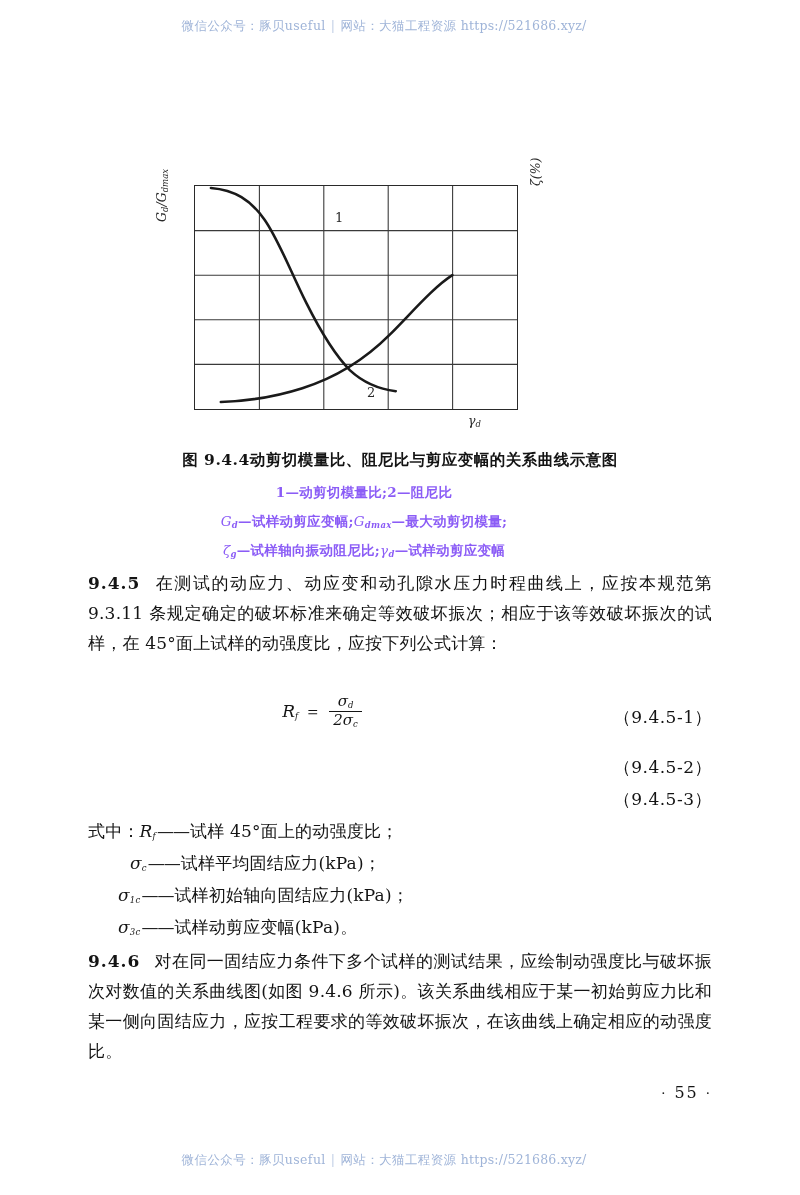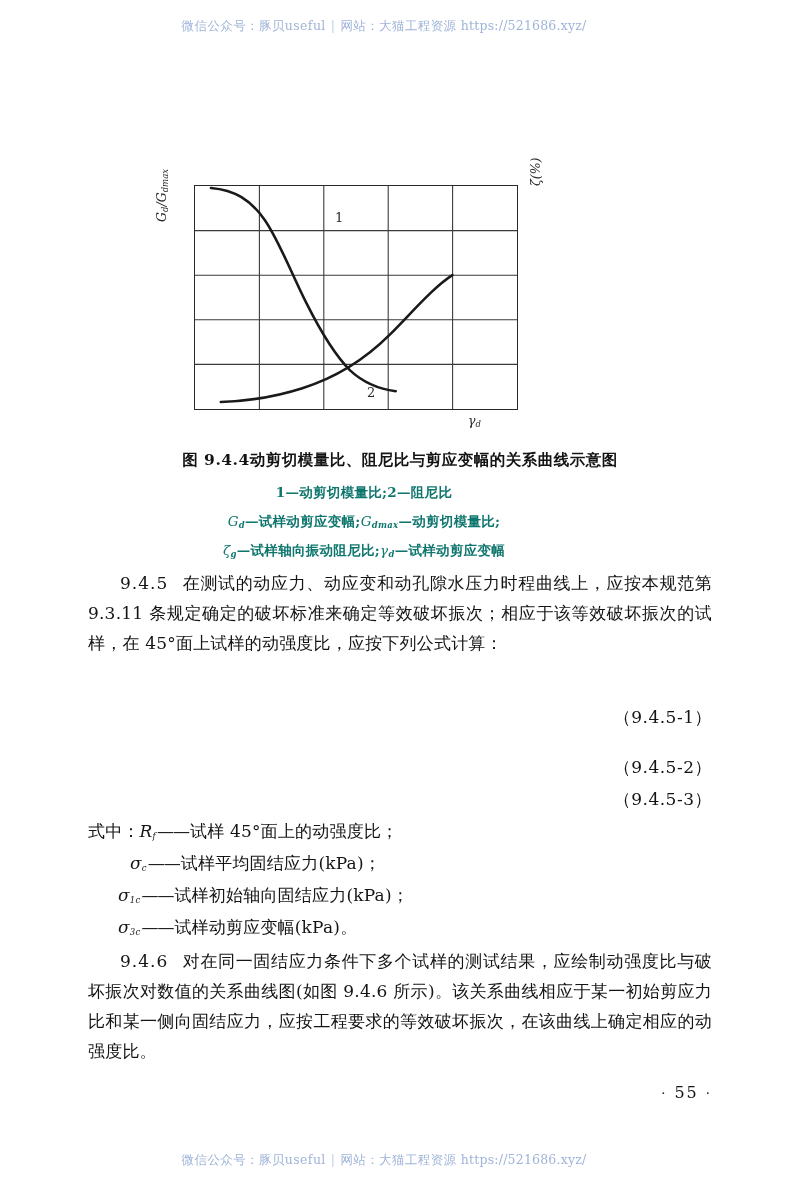--- a/index.html
+++ b/index.html
@@ -118,45 +118,44 @@
   }
   #figure-caption .capnum { }
   .fig-note {
     position: absolute;
     left: 0;
     width: 728px;
     text-align: center;
     font-family: "DejaVu Serif", "Liberation Serif", serif;
     font-size: 13.5px;
     font-weight: bold;
-    color: #0f766e;
+    color: #8b5cf6;
     letter-spacing: 0.3px;
   }
   #fig-note-1 { top: 484px; }
   #fig-note-2 { top: 513px; }
   #fig-note-3 { top: 542px; }
   .it { font-style: italic; font-weight: normal; }
 
   
   .clause {
     position: absolute;
     left: 88px;
     width: 624px;
     font-family: "DejaVu Serif", "Liberation Serif", serif;
     font-size: 17px;
     line-height: 30px;
     color: #141414;
     text-align: justify;
     letter-spacing: 0.2px;
   }
   .clause-num {
-    font-weight: normal;
+    font-weight: bold;
     letter-spacing: 1px;
     margin-right: 14px;
-    margin-left: 32px;
   }
   #clause-945 { top: 568px; }
   #clause-946 { top: 946px; }
 
   
   .formula-row {
     position: absolute;
     left: 88px;
     width: 624px;
     height: 36px;
@@ -273,32 +272,35 @@
   </div>
 </div>
 
 <div id="figure-caption">
   <span class="capnum">图 9.4.4</span><span>动剪切模量比、阻尼比与剪应变幅的关系曲线示意图</span>
 </div>
 
 <div class="fig-note" id="fig-note-1">1—动剪切模量比;2—阻尼比</div>
 
 <div class="fig-note" id="fig-note-2">
-  <span class="it">G</span><span class="sub">d</span><span>—试样动剪应变幅;</span><span class="it">G</span><span class="sub">dmax</span><span>—动剪切模量比;</span>
+  <span class="it">G</span><span class="sub">d</span><span>—试样动剪应变幅;</span><span class="it">G</span><span class="sub">dmax</span><span>—最大动剪切模量;</span>
 </div>
 
 <div class="fig-note" id="fig-note-3">
   <span class="it">ζ</span><span class="sub">g</span><span>—试样轴向振动阻尼比;</span><span class="it">γ</span><span class="sub">d</span><span>—试样动剪应变幅</span>
 </div>
 
 <div class="clause" id="clause-945">
   <span class="clause-num">9.4.5</span><span>在测试的动应力、动应变和动孔隙水压力时程曲线上，应按本规范第 9.3.11 条规定确定的破坏标准来确定等效破坏振次；相应于该等效破坏振次的试样，在 45°面上试样的动强度比，应按下列公式计算：</span>
 </div>
 
 <div class="formula-row" id="formula-1">
+  <span class="formula-body">
+    <span class="mi">R</span><span class="sub">f</span><span class="eq">＝</span><span class="frac"><span class="num"><span class="mi">σ</span><span class="sub">d</span></span><span class="den"><span class="mi">2σ</span><span class="sub">c</span></span></span>
+  </span>
   <span class="formula-tag">（9.4.5-1）</span>
 </div>
 
 <div class="formula-row" id="formula-2">
   <span class="formula-tag">（9.4.5-2）</span>
 </div>
 
 <div class="formula-row" id="formula-3">
   <span class="formula-tag">（9.4.5-3）</span>
 </div>

